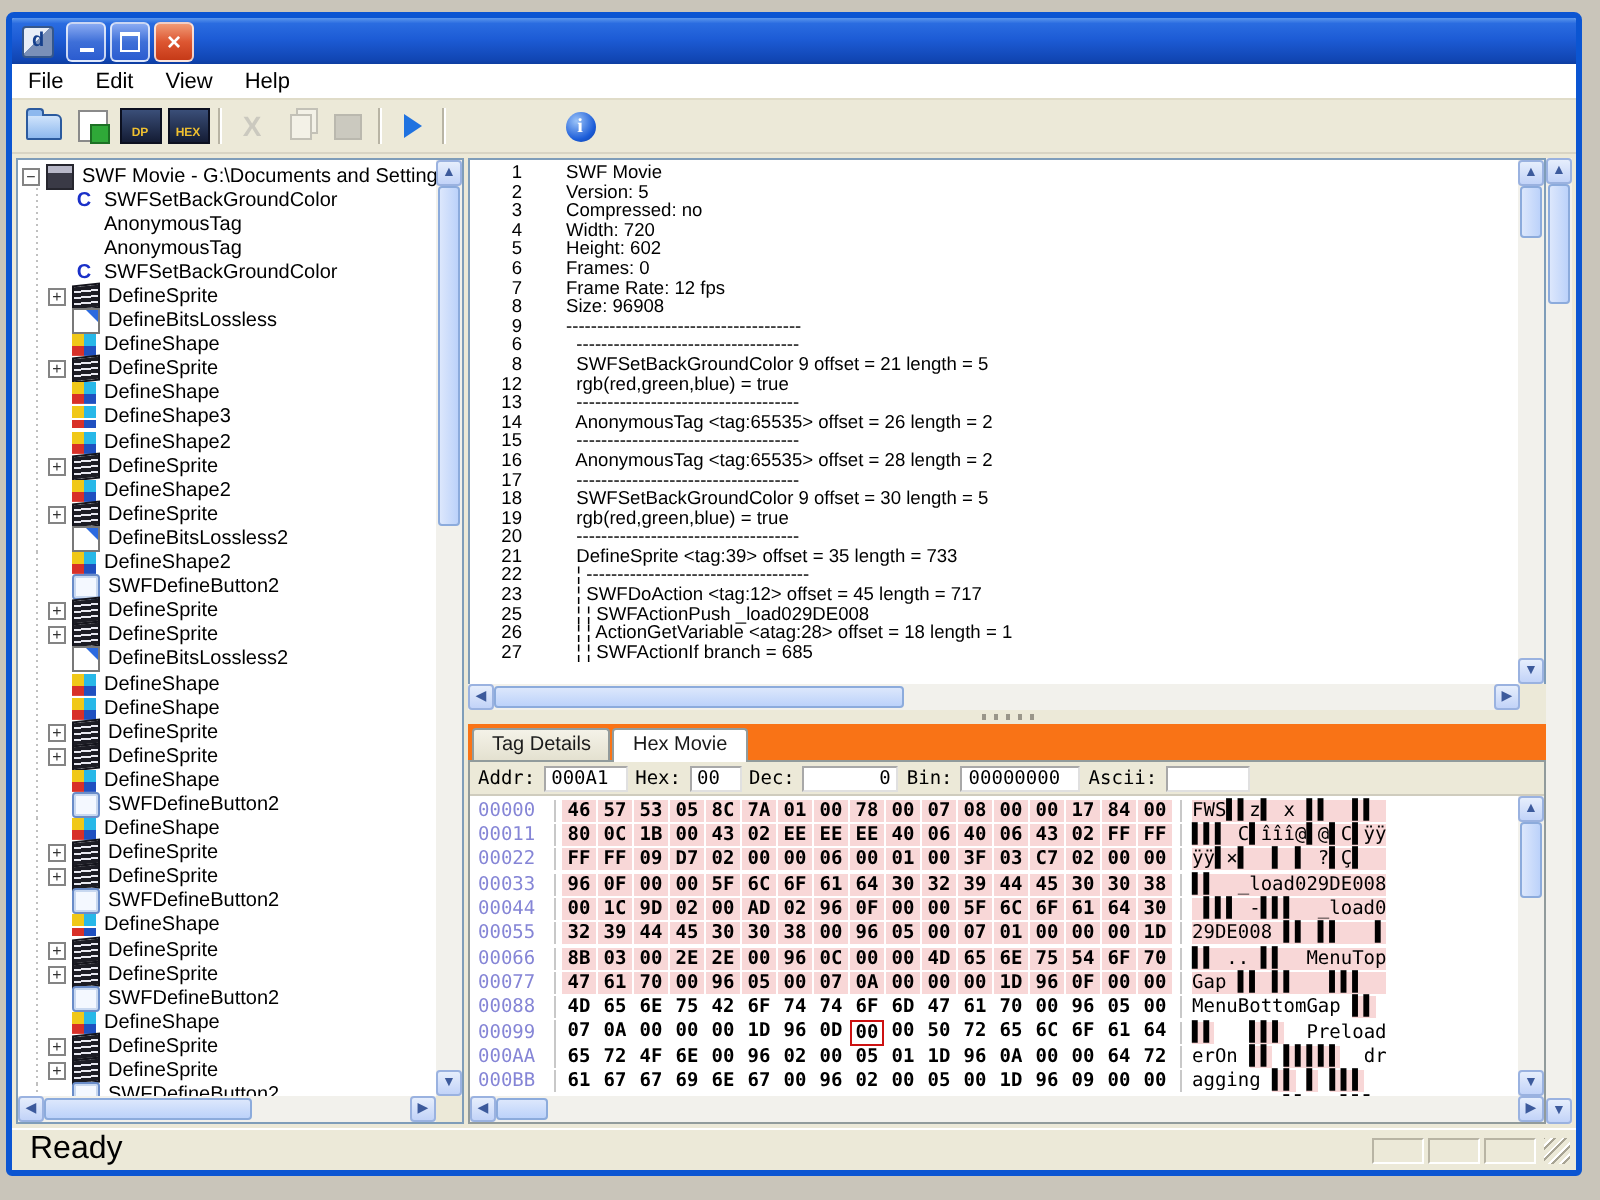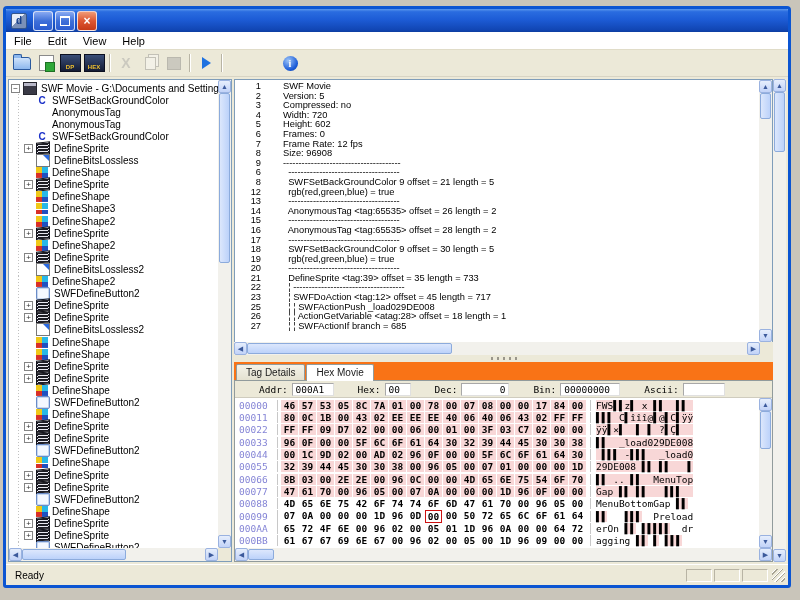--- a/index.html
+++ b/index.html
@@ -115,41 +115,41 @@
     border-bottom:1px solid #919b9c;padding-left:2px;}
   .tab{font-size:10px;padding:2px 9px 2px;border:1px solid #919b9c;border-bottom:none;
     border-radius:2px 2px 0 0;background:linear-gradient(180deg,#f4f2e8,#e4e1d0);margin-right:1px;color:#1a1a1a;}
   .tab.active{background:#fff;position:relative;top:1px;padding-bottom:3px;}
   
   .hexpanel{flex:1;background:#fff;border:1px solid #919b9c;border-top:none;
     display:flex;flex-direction:column;min-height:0;position:relative;}
   .hexheader{flex:0 0 16px;display:flex;align-items:center;background:#ece9d8;
     border-bottom:1px solid #cfccbe;font-family:"DejaVu Sans Mono",monospace;font-size:9.5px;
     padding-left:4px;gap:4px;}
-  .hh-label{color:#000;margin-left:20px;}
+  .hh-label{color:#000;}
   .hh-val{background:#fff;border:1px solid #a8a8a8;border-right-color:#e0e0e0;border-bottom-color:#e0e0e0;
     padding:0 3px;height:11px;line-height:11px;}
   .hexbody{flex:1;position:relative;min-height:0;}
   .hexrows{position:absolute;inset:1px 13px 0 0;overflow:hidden;
     font-family:"DejaVu Sans Mono",monospace;font-size:9.5px;}
   .hexrow{height:12.35px;display:flex;align-items:center;white-space:pre;}
   .hexrow .addr{width:36px;flex:0 0 36px;color:#8585d6;padding-left:4px;}
   .hexrow .bytes{display:flex;border-left:1px solid #c8c8c8;padding-left:3px;margin-left:2px;font-weight:bold;}
   .byte{width:17px;flex:0 0 17px;text-align:center;margin-right:1px;color:#000;box-sizing:border-box;}
   .byte.pink{background:#f8d7d7;}
   .byte.cur{border:1px solid #cc1111;}
   .hexrow .ascii{border-left:1px solid #c8c8c8;margin-left:3px;padding-left:5px;color:#000;}
   .ascii .hl{background:#f8d7d7;}
   .ascii .np{background:#f8d7d7;}
   .hex-vs{bottom:0;}
   .hex-hs{right:0;bottom:0;left:0;position:absolute;}
   .hexfoot{flex:0 0 13px;position:relative;background:#f2f1ec;}
   
   .statusbar{flex:0 0 20px;display:flex;align-items:center;background:#ece9d8;
-    border-top:1px solid #fff;padding:0 3px;position:relative;font-size:10px;}
+    border-top:1px solid #fff;padding:0 3px;position:relative;font-size:16px;}
   .status-text{flex:1;padding-left:6px;color:#000;}
   .spane{width:26px;height:13px;margin-left:2px;border:1px solid #b8b4a4;
     border-bottom-color:#fff;border-right-color:#fff;box-sizing:border-box;}
   .sgrip{width:13px;height:13px;margin-left:4px;
     background:repeating-linear-gradient(-45deg,transparent 0 2px,#a8a494 2px 3px,#fff 3px 4px);}
 </style>
 </head>
 <body>
 
 <div class="desktop">

